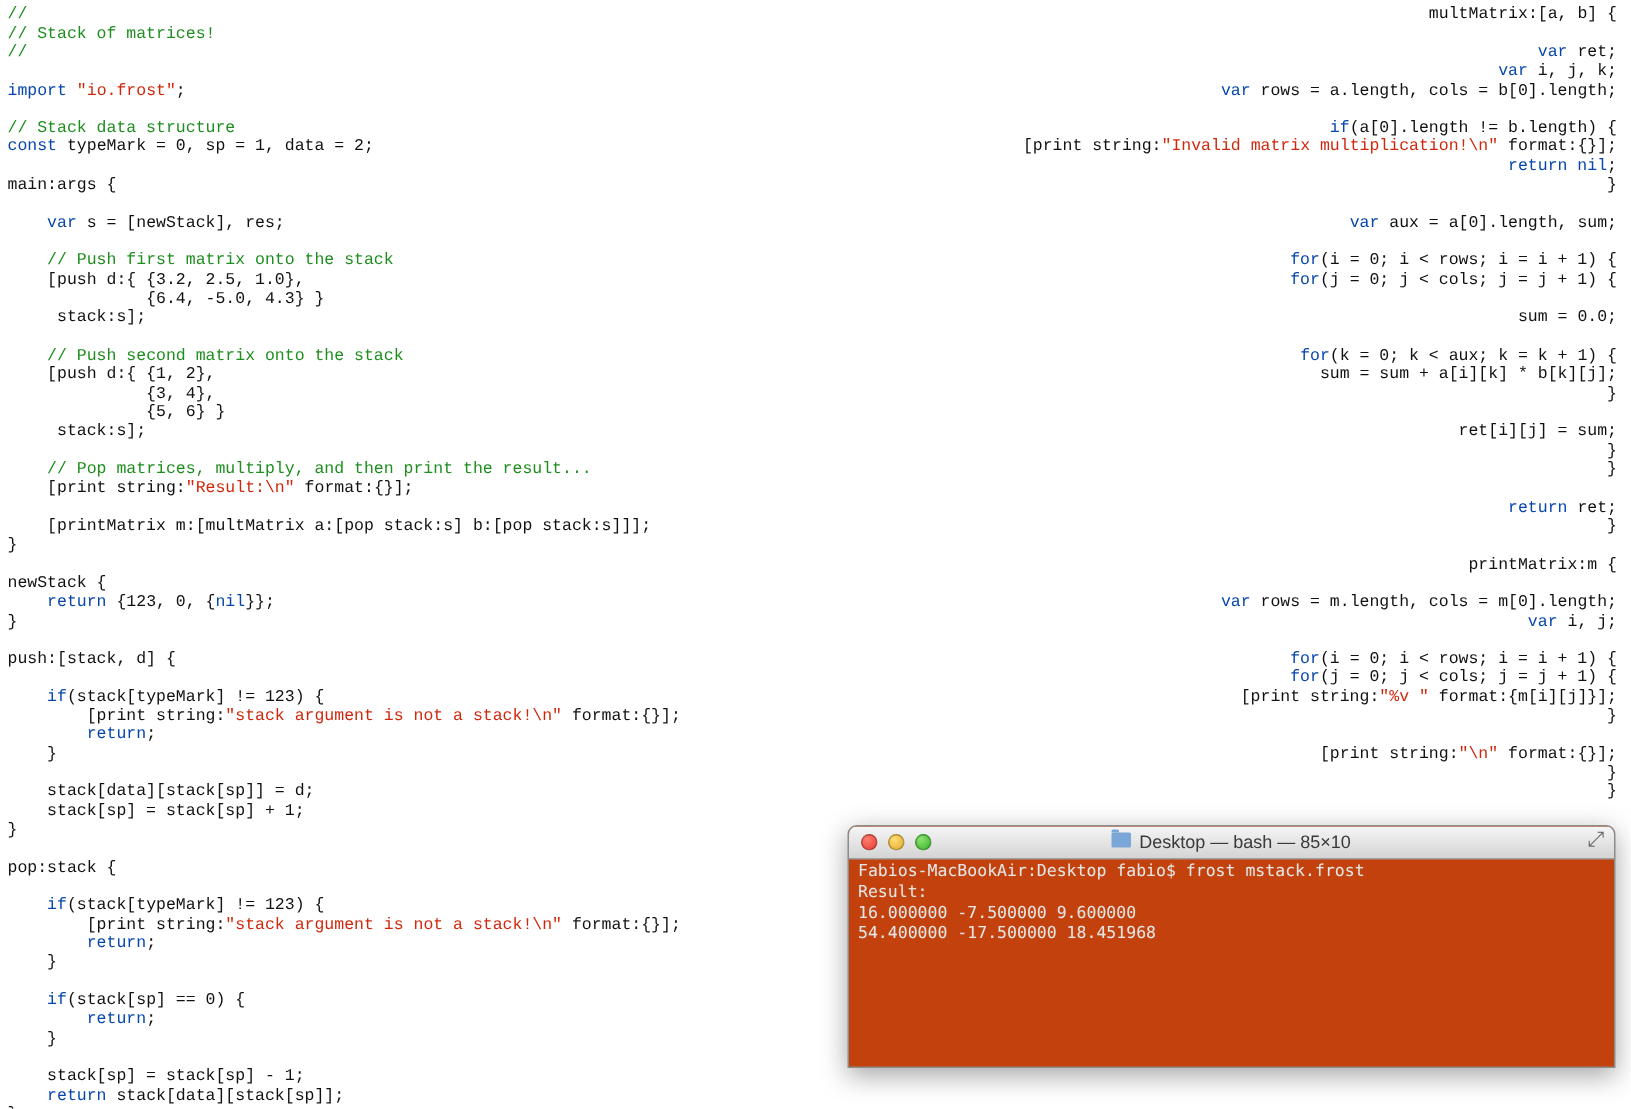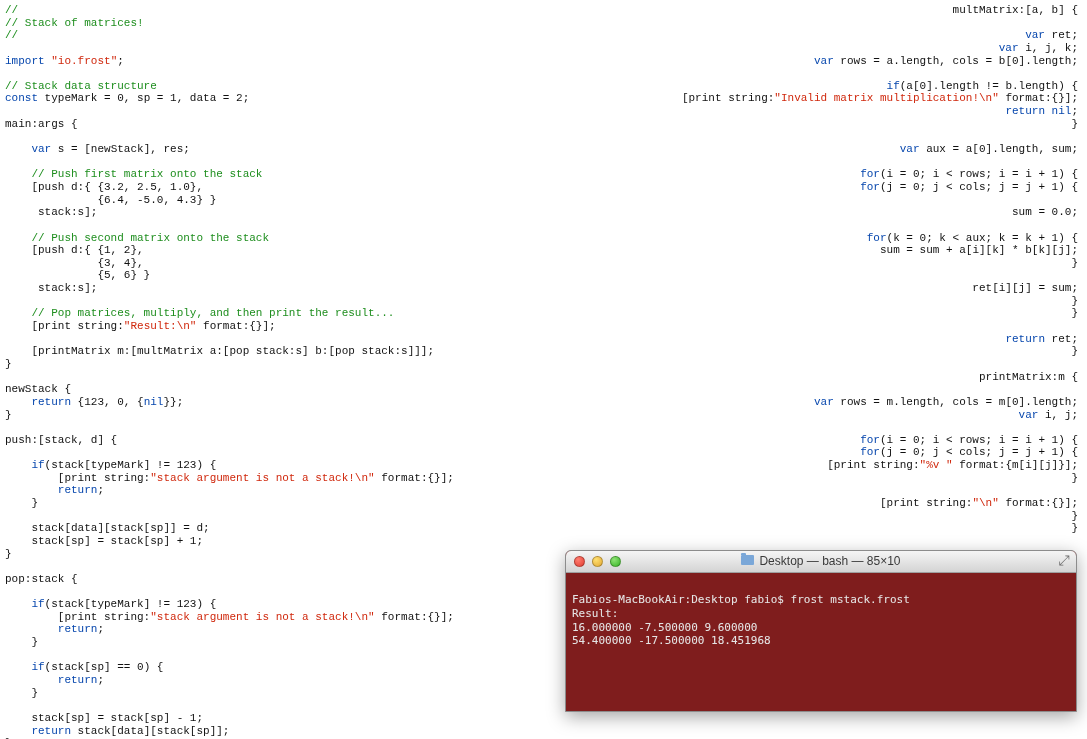--- a/index.html
+++ b/index.html
@@ -27,21 +27,21 @@
 
   
   .term-window {
     position: absolute;
     left: 565px;
     top: 550px;
     width: 512px;
     height: 162px;
     border: 1px solid #8c8c8c;
     border-radius: 6px 6px 0 0;
-    background: #7f1d1d;
+    background: #c2410c;
     box-shadow: 0 5px 18px rgba(0,0,0,.35);
     overflow: hidden;
   }
   .term-titlebar {
     height: 22px;
     background: linear-gradient(#f5f5f5, #d4d4d4);
     border-bottom: 1px solid #9f9f9f;
     display: flex;
     align-items: center;
     position: relative;
@@ -91,21 +91,21 @@
   .term-expand {
     position: absolute;
     right: 5px; top: 3px;
     width: 14px; height: 14px;
     color: #6b6b6b;
     font-size: 14px;
     line-height: 14px;
     text-align: center;
   }
   .term-body {
-    padding: 20px 6px;
+    padding: 1px 6px;
     color: #e5e5e5;
     font-family: Menlo, Monaco, monospace;
     font-size: 11px;
     line-height: 1.25;
     white-space: pre;
     text-shadow: 0 0 1px rgba(255,255,255,.15);
   }
   .term-cursor {
     display: inline-block;
     width: 6px; height: 12px;

